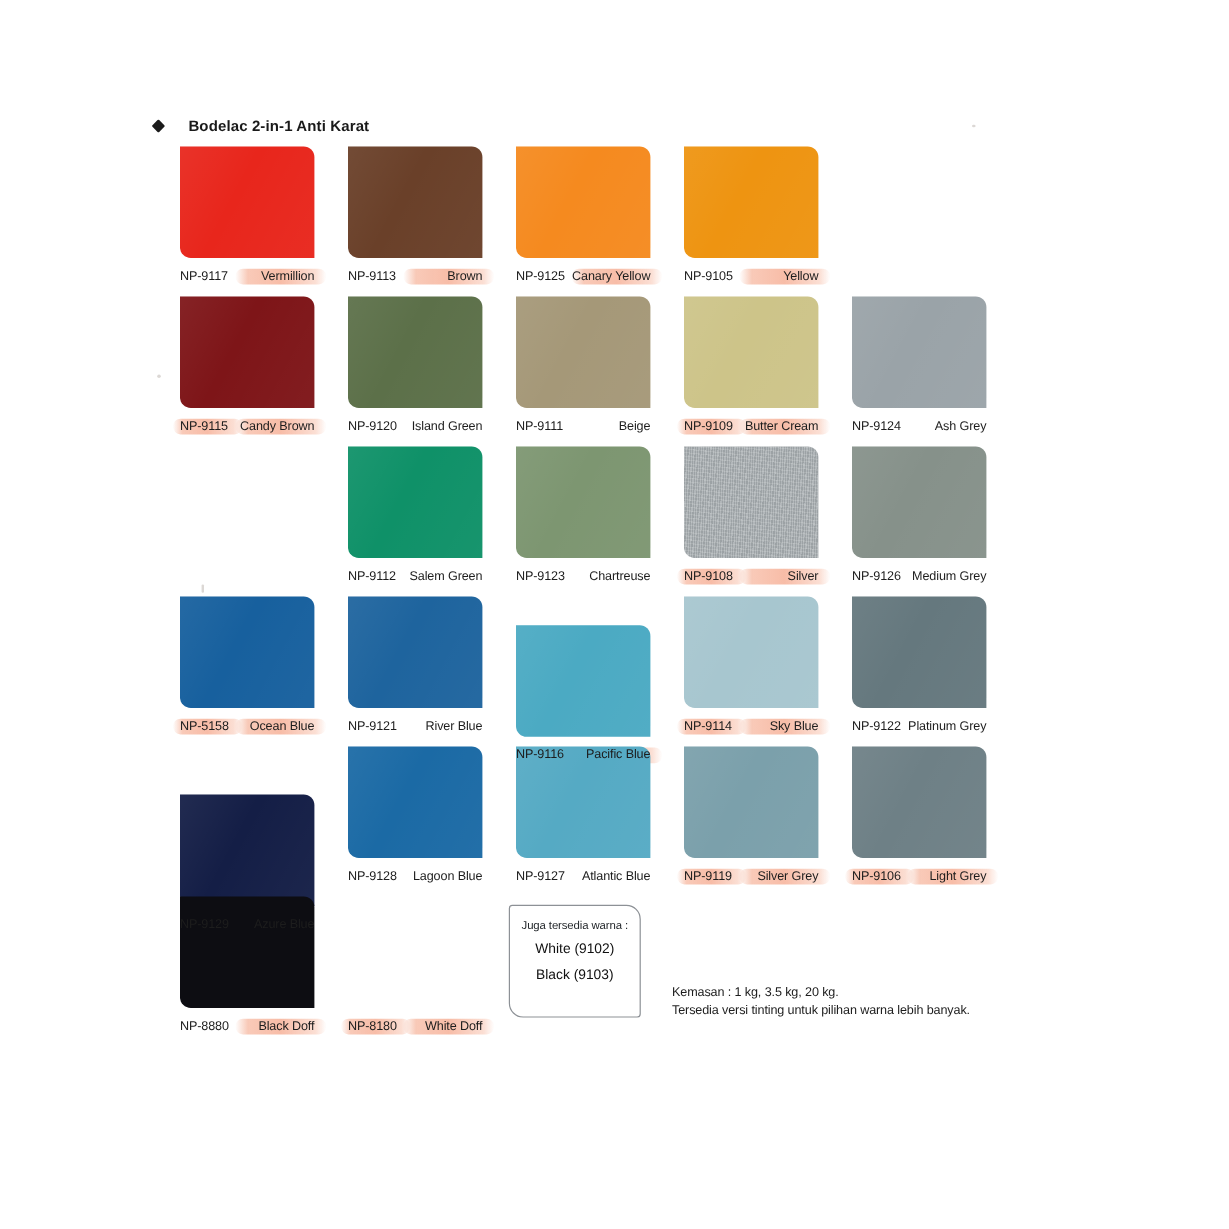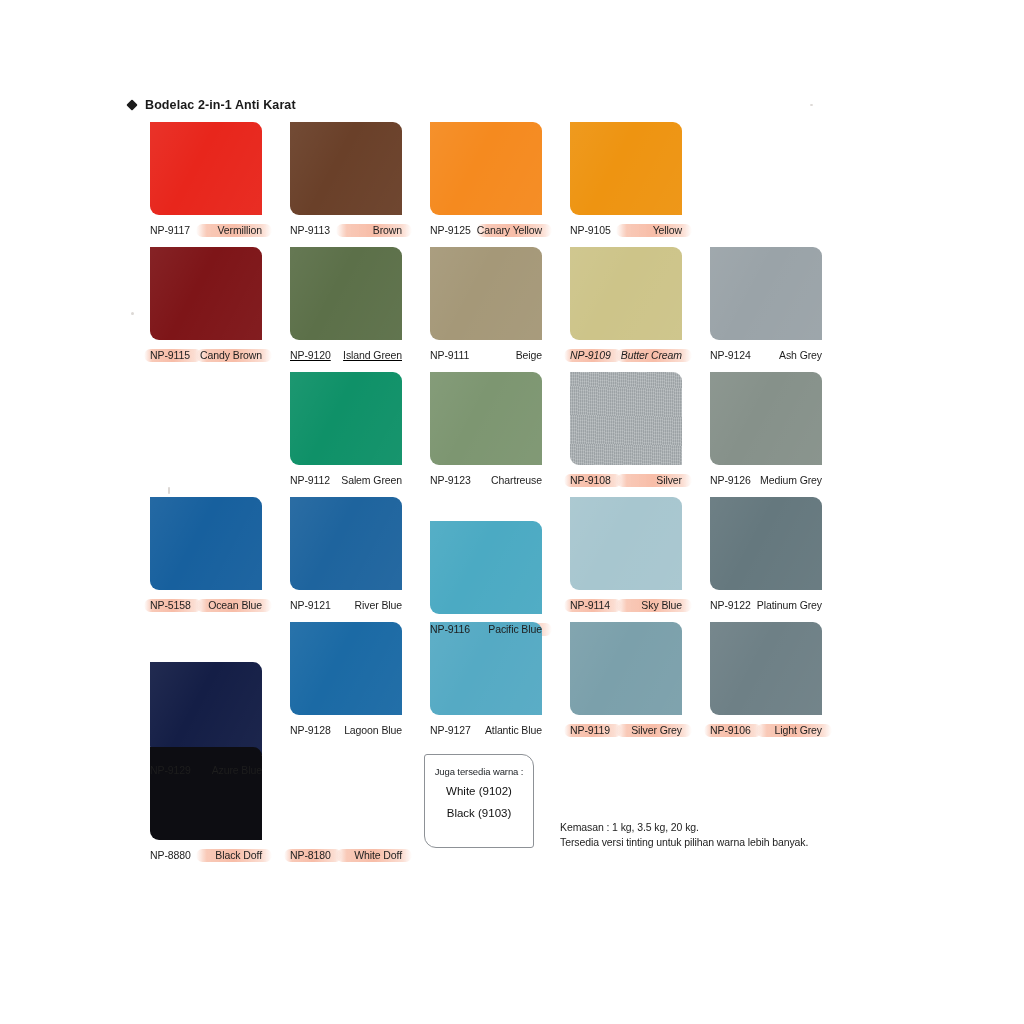--- a/index.html
+++ b/index.html
@@ -23,21 +23,21 @@
     height: 1024px;
   }
 
   
   .heading {
     position: absolute;
     left: 128px;
     top: 98px;
     display: flex;
     align-items: center;
-    gap: 9px;
+    gap: 21px;
   }
   .heading .bullet {
     width: 8px;
     height: 8px;
     background: #1b1b1b;
     transform: rotate(45deg);
     border-radius: 1px;
     display: block;
   }
   .heading .htext {
@@ -219,35 +219,35 @@
       <div class="row">
         <div class="cell" style="left: 0px;">
           <div class="chip glossy" style="background: rgb(126, 21, 24);"></div>
           <div class="caption">
             <span class="hl" style="left: -6px; width: 58px; top: 2px; height: 13px;"></span>
             <span class="hl" style="right: -10px; width: 76px; top: 2px; height: 13px;"></span>
             <span class="code">NP-9115</span>
             <span class="nm">Candy Brown</span>
           </div>
         </div>
-        <div class="cell" style="left: 140px; text-decoration: underline;">
+        <div class="cell" style="left: 140px;">
           <div class="chip glossy" style="background: rgb(92, 112, 73);"></div>
           <div class="caption">
             <span class="code">NP-9120</span>
             <span class="nm">Island Green</span>
           </div>
         </div>
         <div class="cell" style="left: 280px;">
           <div class="chip glossy" style="background: rgb(165, 152, 120);"></div>
           <div class="caption">
             <span class="code">NP-9111</span>
             <span class="nm">Beige</span>
           </div>
         </div>
-        <div class="cell" style="left: 420px; font-style: italic;">
+        <div class="cell" style="left: 420px;">
           <div class="chip glossy" style="background: rgb(205, 196, 137);"></div>
           <div class="caption">
             <span class="hl" style="left: -6px; width: 58px; top: 2px; height: 13px;"></span>
             <span class="hl" style="right: -10px; width: 76px; top: 2px; height: 13px;"></span>
             <span class="code">NP-9109</span>
             <span class="nm">Butter Cream</span>
           </div>
         </div>
         <div class="cell" style="left: 560px;">
           <div class="chip glossy" style="background: rgb(154, 163, 168);"></div>

